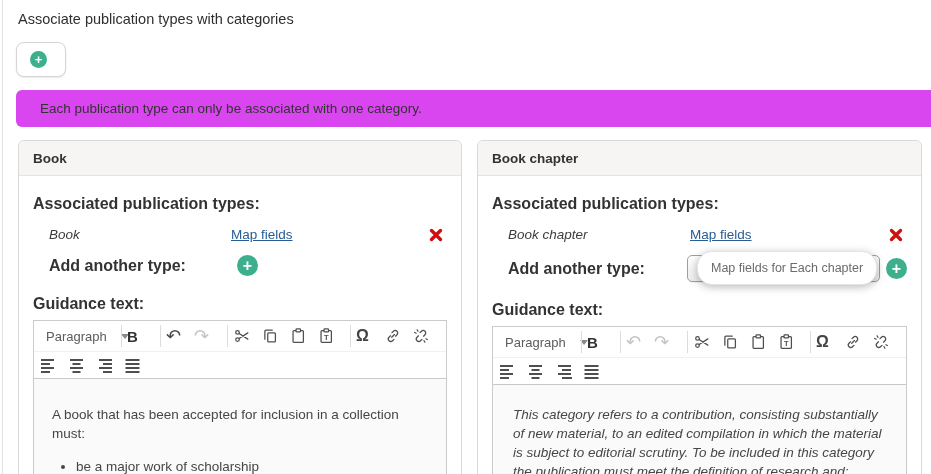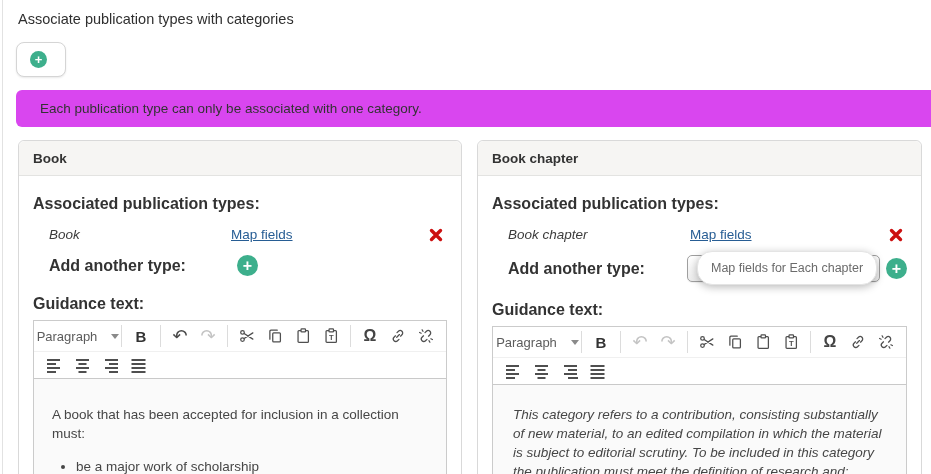--- a/index.html
+++ b/index.html
@@ -54,21 +54,21 @@
   .map-tooltip { position:absolute; left:205px; top:-4px; height:34px; line-height:32px; padding:0 13px;
     background:#fff; border:1px solid #e4e4e4; border-radius:15px; font-size:12.5px; color:#6b6b6b;
     white-space:nowrap; box-shadow:0 2px 9px rgba(0,0,0,0.28); z-index:3; }
 
   .guidance-label { display:block; margin-top:19px; }
 
   .editor { margin-top:7px; border:1px solid #cbcbcb; background:#fff; }
   .tb-row { display:flex; align-items:center; height:30px; padding:0 6px; }
   .tb-row2 { height:27px; border-top:1px solid #f0f0f0; }
   .tb-sep { width:1px; height:22px; background:#dcdcdc; margin:0 5px; flex:0 0 1px; }
-  .tb-btn { min-width:28px; height:25px; display:flex; align-items:center; justify-content:center;
+  .tb-btn { min-width:28px; height:25px; display:flex; align-items:center; 
     cursor:pointer; border-radius:2px; color:#4a4a4a; }
   .tb-para { min-width:0; padding:0 6px 0 6px; gap:14px; font-size:13px; color:#5c5c5c; }
   .caret-down { width:0; height:0; border-left:4px solid transparent; border-right:4px solid transparent;
     border-top:5px solid #8a8a8a; }
   .tb-bold { font-size:15px; font-weight:bold; color:#333; }
   .tb-glyph { font-size:18px; }
   .tb-omega { font-size:16px; font-weight:bold; color:#444; }
   .tb-disabled { color:#c4c4c4; cursor:default; }
   .icon-svg { width:18px; height:18px; fill:none; stroke:#4f4f4f; stroke-width:1.4;
     stroke-linecap:round; stroke-linejoin:round; }

